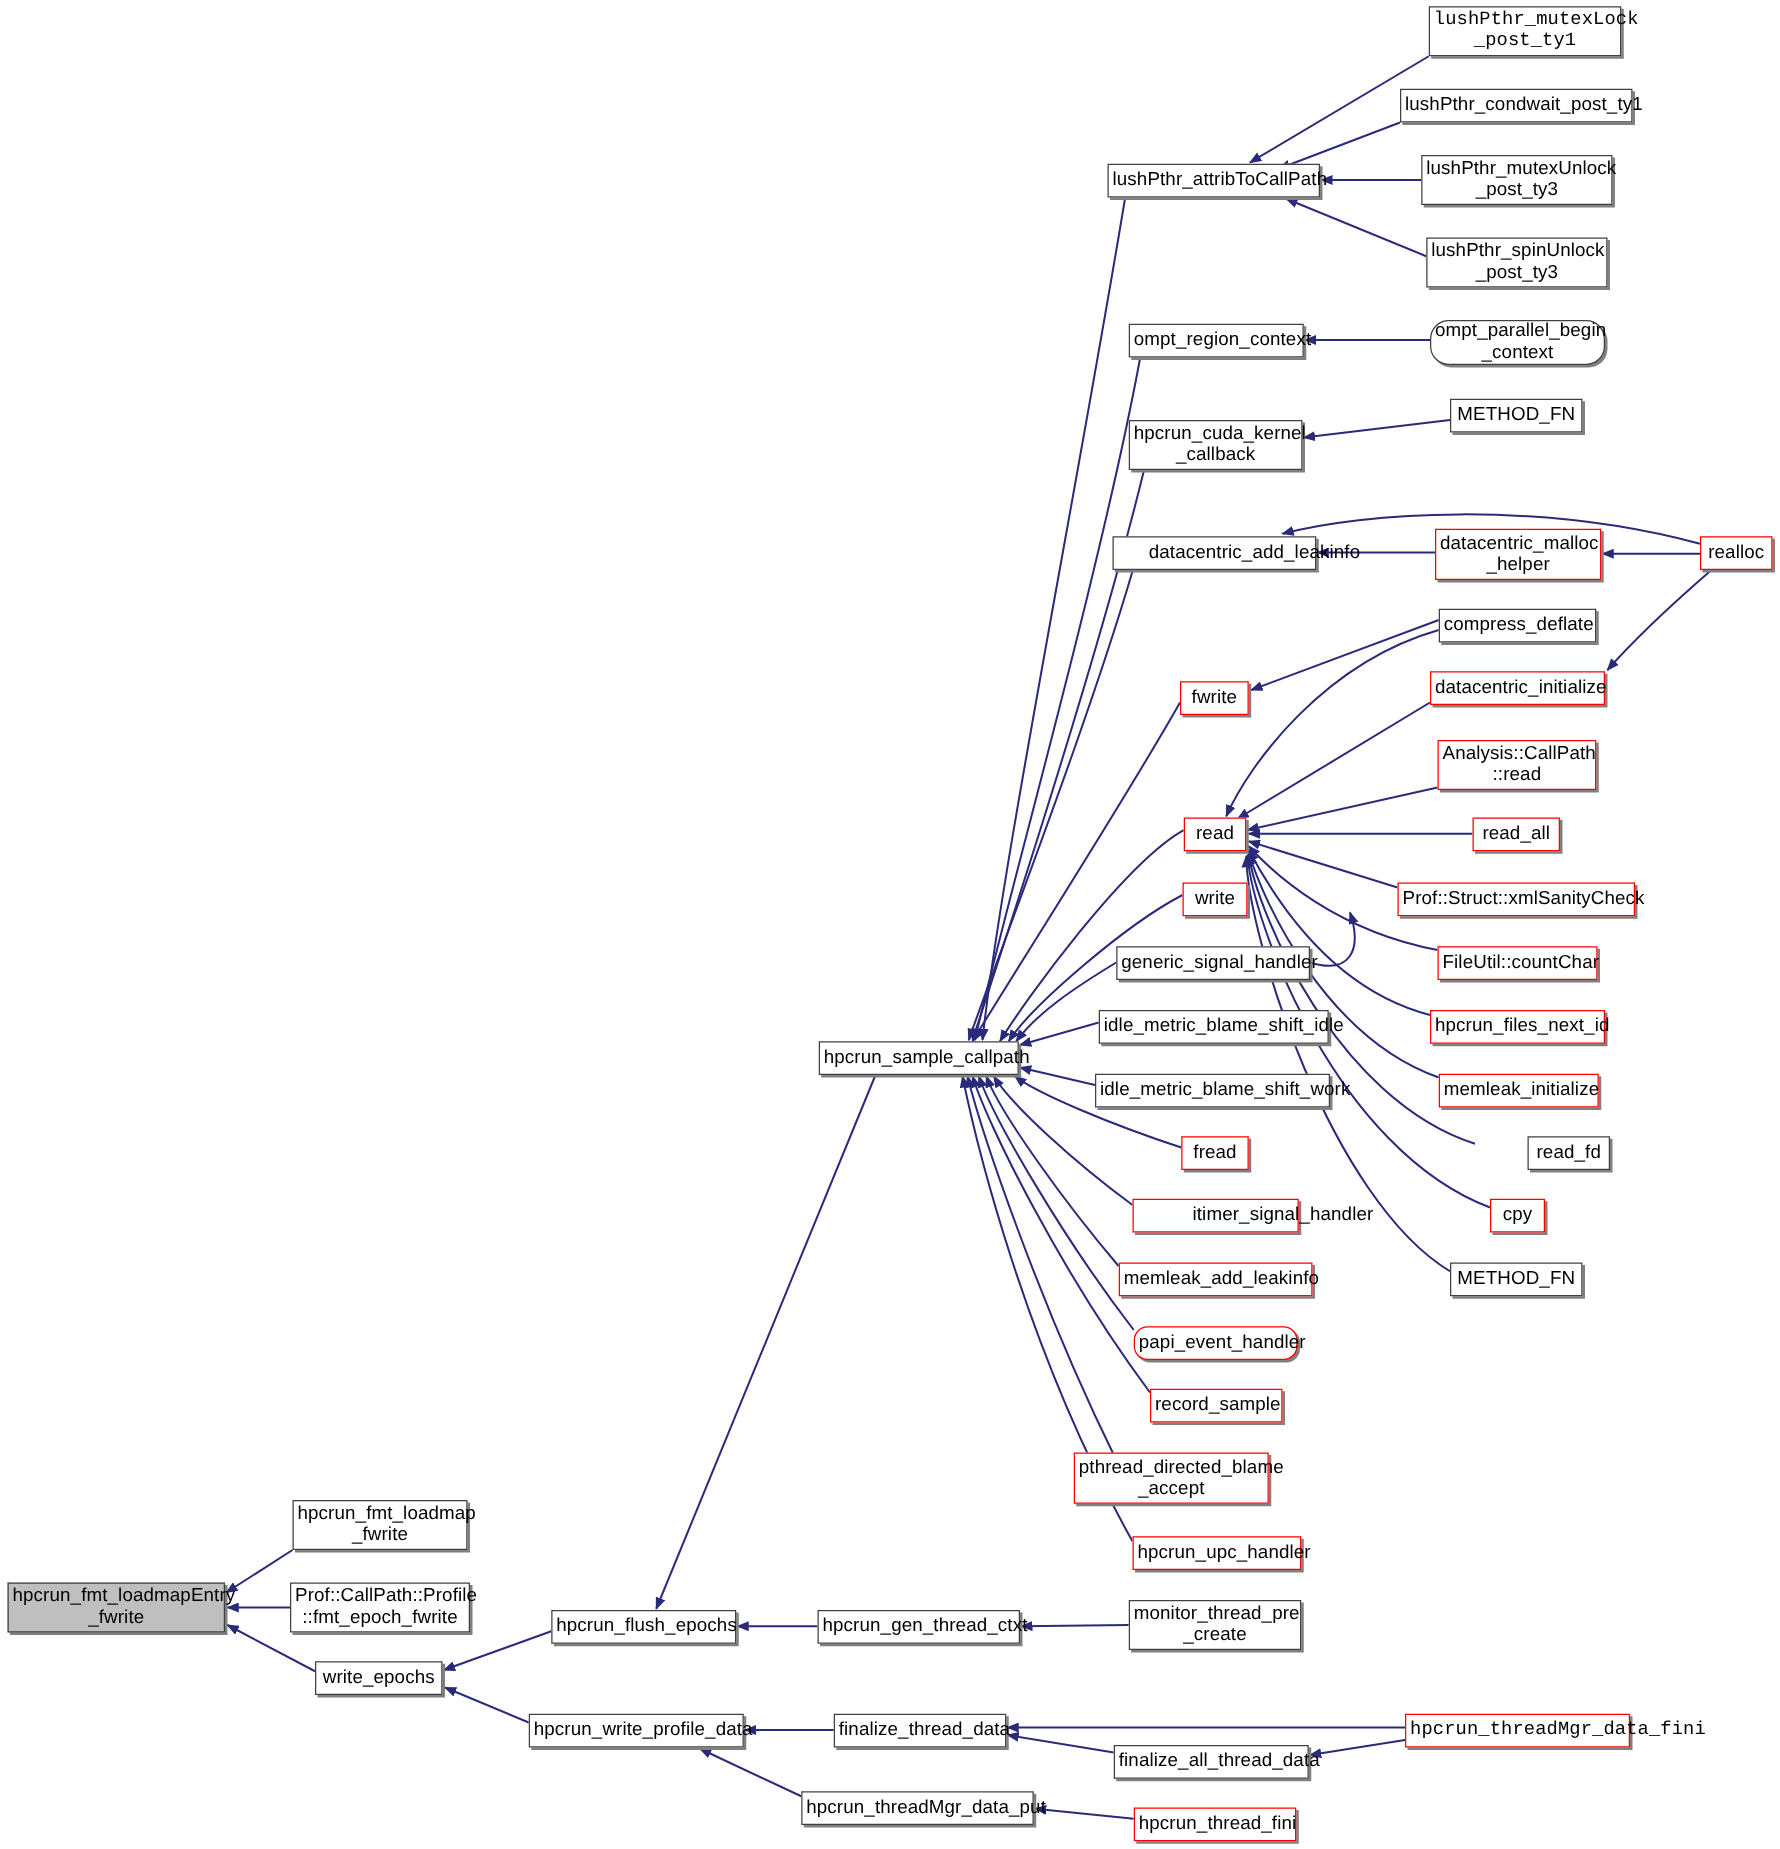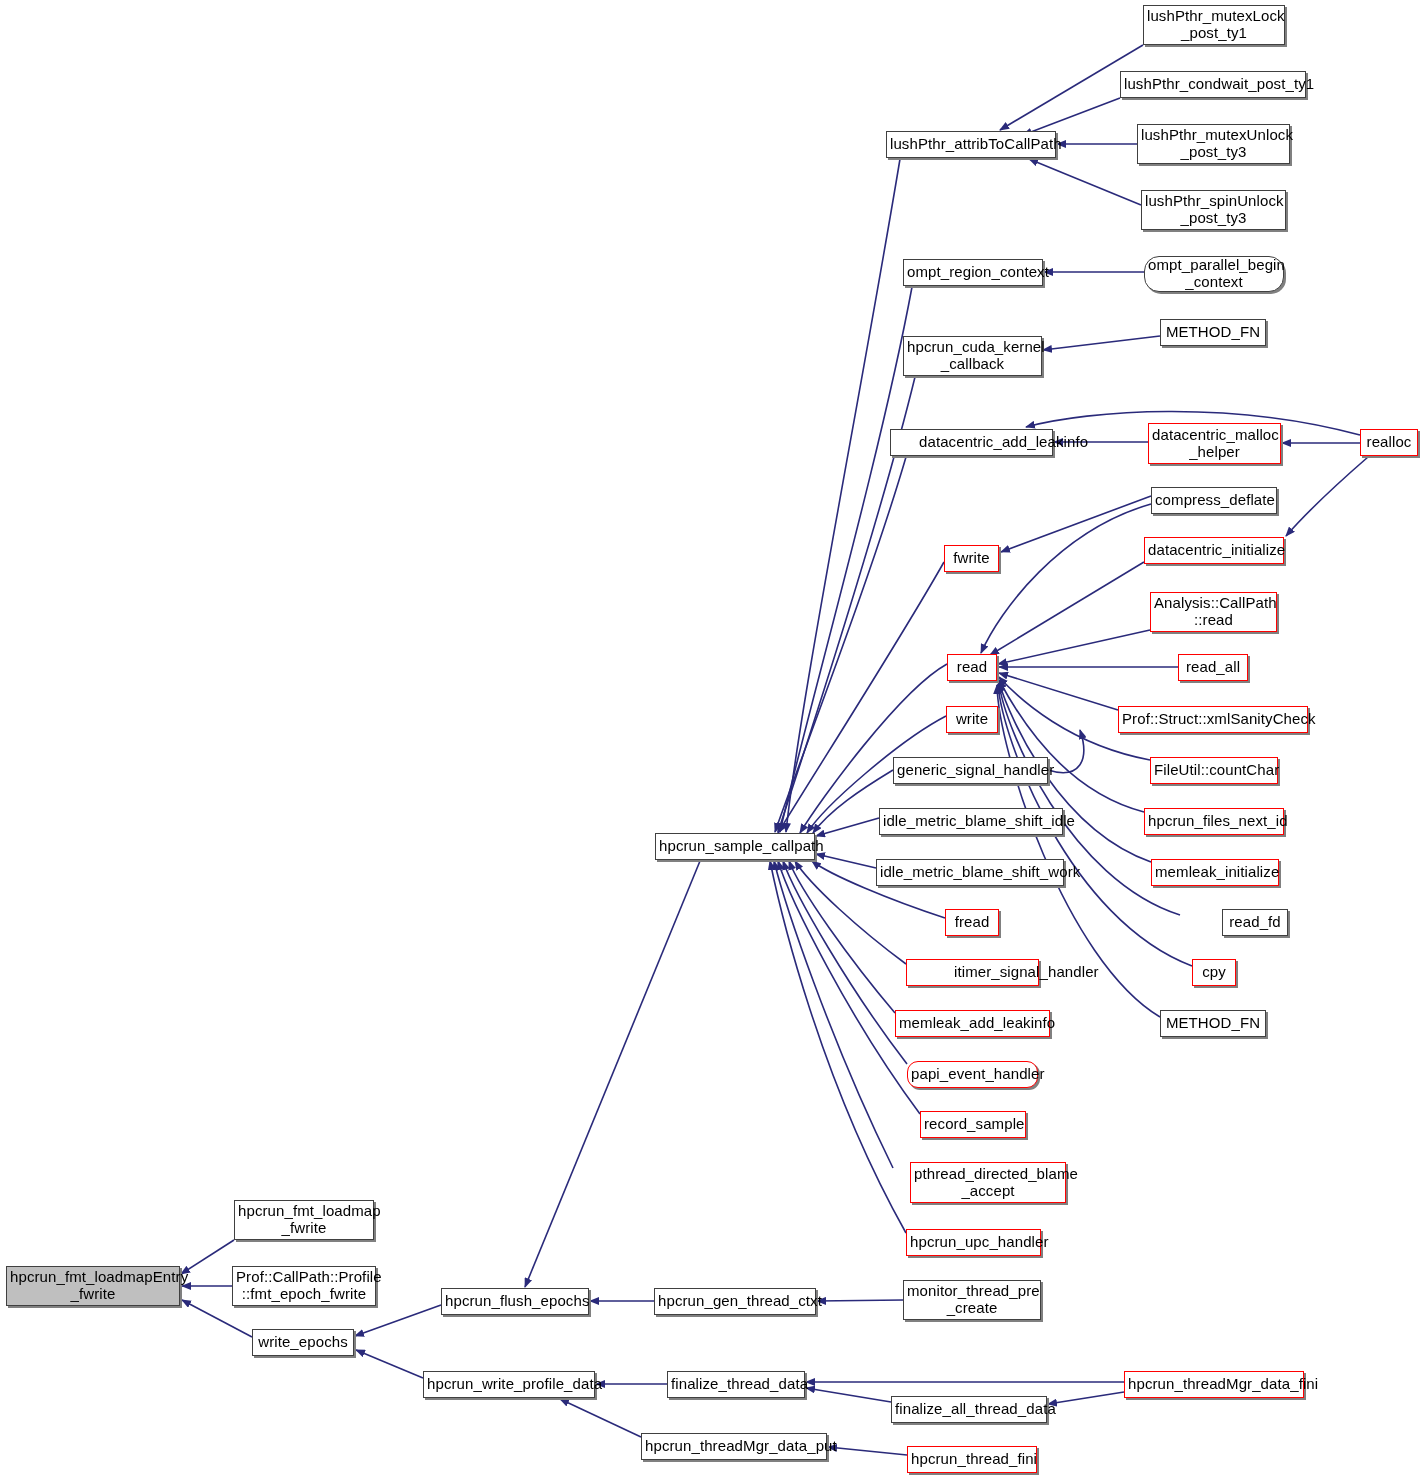--- a/index.html
+++ b/index.html
@@ -108,36 +108,36 @@
       </div>
       <div class="node shadow" style="left: 903px; top: 1280px; width: 138px; height: 40px;">
         <span>monitor_thread_pre<br>_create</span>
       </div>
       <div class="node shadow" style="left: 667px; top: 1371px; width: 138px; height: 27px;">
         <span>finalize_thread_data</span>
       </div>
       <div class="node shadow" style="left: 891px; top: 1396px; width: 156px; height: 27px;">
         <span>finalize_all_thread_data</span>
       </div>
-      <div class="node shadow red" style="left: 1124px; top: 1371px; width: 180px; height: 27px;">
+      <div class="node shadow red" style="left: 1124px; top: 1371px; width: 180px; height: 27px; font-family: Liberation Mono, monospace;">
         <span>hpcrun_threadMgr_data_fini</span>
       </div>
       <div class="node shadow" style="left: 641px; top: 1433px; width: 186px; height: 27px;">
         <span>hpcrun_threadMgr_data_put</span>
       </div>
       <div class="node shadow red" style="left: 907px; top: 1446px; width: 130px; height: 27px;">
         <span>hpcrun_thread_fini</span>
       </div>
       <div class="node shadow" style="left: 655px; top: 833px; width: 160px; height: 27px;">
         <span>hpcrun_sample_callpath</span>
       </div>
       <div class="node shadow" style="left: 886px; top: 131px; width: 170px; height: 27px;">
         <span>lushPthr_attribToCallPath</span>
       </div>
-      <div class="node shadow" style="left: 1143px; top: 5px; width: 142px; height: 40px;">
+      <div class="node shadow" style="left: 1143px; top: 5px; width: 154px; height: 40px; font-family: Liberation Mono, monospace;">
         <span>lushPthr_mutexLock<br>_post_ty1</span>
       </div>
       <div class="node shadow" style="left: 1120px; top: 71px; width: 186px; height: 27px;">
         <span>lushPthr_condwait_post_ty1</span>
       </div>
       <div class="node shadow" style="left: 1137px; top: 124px; width: 153px; height: 40px;">
         <span>lushPthr_mutexUnlock<br>_post_ty3</span>
       </div>
       <div class="node shadow" style="left: 1141px; top: 190px; width: 145px; height: 40px;">
         <span>lushPthr_spinUnlock<br>_post_ty3</span>
@@ -222,20 +222,20 @@
       </div>
       <div class="node shadow" style="left: 1160px; top: 1010px; width: 106px; height: 27px;">
         <span>METHOD_FN</span>
       </div>
       <div class="node shadow red" style="left: 907px; top: 1061px; width: 131px; height: 27px; border-radius: 11px;">
         <span>papi_event_handler</span>
       </div>
       <div class="node shadow red" style="left: 920px; top: 1111px; width: 106px; height: 27px;">
         <span>record_sample</span>
       </div>
-      <div class="node shadow red" style="left: 910px; top: 1162px; width: 156px; height: 41px;">
+      <div class="node shadow red" style="left: 859px; top: 1162px; width: 156px; height: 41px;">
         <span>pthread_directed_blame<br>_accept</span>
       </div>
       <div class="node shadow red" style="left: 906px; top: 1229px; width: 135px; height: 27px;">
         <span>hpcrun_upc_handler</span>
       </div>
     </div>
 </div>
 
 </body></html>

